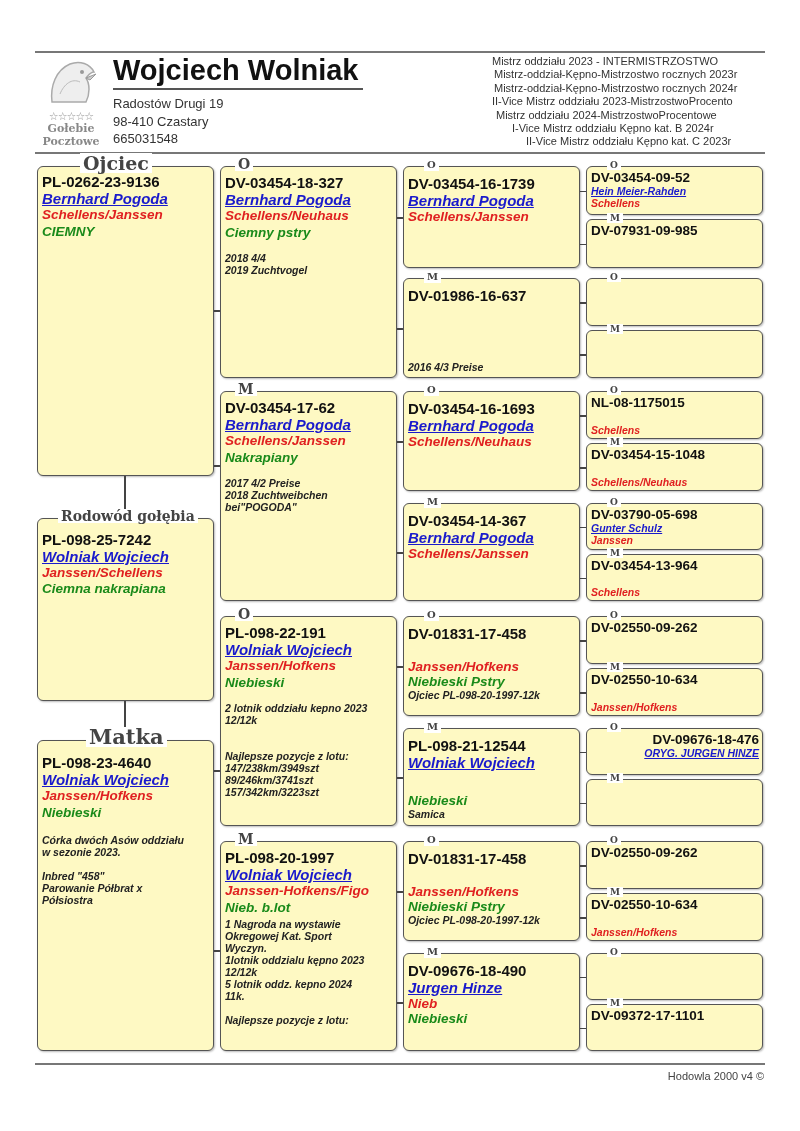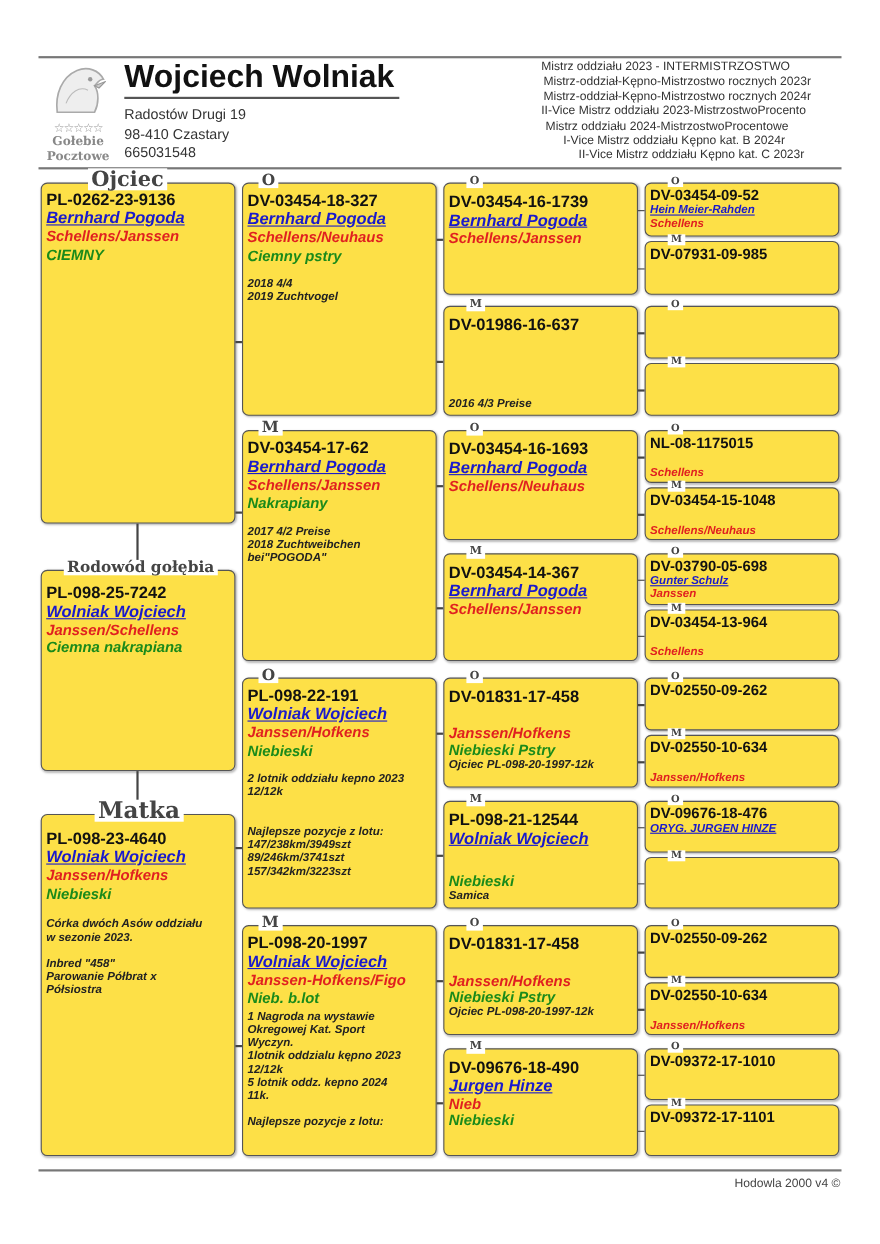--- a/index.html
+++ b/index.html
@@ -9,21 +9,21 @@
   .logo svg{position:absolute;left:8px;top:0;}
   .logo .stars{position:absolute;left:0;top:52px;width:66px;text-align:center;font-size:11px;color:#999;letter-spacing:-1px;}
   .logo .l1,.logo .l2{position:absolute;left:0;width:66px;text-align:center;font-family:"DejaVu Serif",serif;font-weight:bold;color:#888;font-size:11px;}
   .logo .l1{top:64px;}
   .logo .l2{top:77px;}
   .owner{position:absolute;left:113px;top:54px;font-size:29px;font-weight:bold;color:#111;}
   .owner-underline{position:absolute;left:113px;top:88px;width:250px;height:2px;background:#555;}
   .addr{position:absolute;left:113px;font-size:13px;color:#333;}
   .titles{position:absolute;left:470px;top:55px;width:300px;font-size:11px;line-height:13.4px;color:#333;}
   .titles div{white-space:nowrap;}
-  .box{position:absolute;border:1.5px solid #555;border-radius:6px;background:#fde047;box-shadow:1px 1px 2px #bbb;box-sizing:border-box;}
+  .box{position:absolute;border:1.5px solid #555;border-radius:6px;background:#fef9c3;box-shadow:1px 1px 2px #bbb;box-sizing:border-box;}
   .box .legend{position:absolute;top:-9px;background:#fff;padding:0 3px;font-family:"DejaVu Serif",serif;font-weight:bold;color:#444;line-height:14px;}
   .big .legend{font-size:19px;top:-14px;line-height:20px;}
   .mid .legend{font-size:14px;top:-10px;}
   .small .legend{font-size:9px;top:-7px;line-height:10px;}
   .ring{font-size:15px;font-weight:bold;color:#111;white-space:nowrap;}
   .owner-link{color:#1a1acc;font-weight:bold;font-style:italic;text-decoration:underline;font-size:15px;white-space:nowrap;}
   .strain{color:#e02020;font-weight:bold;font-style:italic;font-size:13.5px;white-space:nowrap;}
   .color{color:#1a8a1a;font-weight:bold;font-style:italic;font-size:13.5px;white-space:nowrap;}
   .notes{font-style:italic;font-weight:bold;font-size:10.5px;color:#222;line-height:12px;white-space:pre-line;}
   .content{position:absolute;left:4px;right:3px;top:7px;}
@@ -343,21 +343,21 @@
       <span class="legend" style="left: 20px;">M</span>
       <div class="content" style="top: 3px; bottom: 4px;">
         <div class="ring">DV-02550-10-634</div>
         <div class="owner-link"></div>
         <div class="strain" style="position: absolute; bottom: -2px;">Janssen/Hofkens</div>
       </div>
     </div>
     <div class="conn" style="left: 580px; top: 692px; width: 6px; height: 1.5px;"></div>
     <div class="box small" style="left: 586px; top: 728px; width: 177px; height: 47px;">
       <span class="legend" style="left: 20px;">O</span>
-      <div class="content" style="top: 3px; bottom: 4px;">
+      <div class="content" style="top: 3px; bottom: 4px; text-align: right;">
         <div class="ring">DV-09676-18-476</div>
         <div class="owner-link">ORYG. JURGEN HINZE</div>
         <div class="strain" style=""></div>
       </div>
     </div>
     <div class="conn" style="left: 580px; top: 751.5px; width: 6px; height: 1.5px;"></div>
     <div class="box small" style="left: 586px; top: 779px; width: 177px; height: 47px;">
       <span class="legend" style="left: 20px;">M</span>
     </div>
     <div class="conn" style="left: 580px; top: 802.5px; width: 6px; height: 1.5px;"></div>
@@ -374,25 +374,20 @@
       <span class="legend" style="left: 20px;">M</span>
       <div class="content" style="top: 3px; bottom: 4px;">
         <div class="ring">DV-02550-10-634</div>
         <div class="owner-link"></div>
         <div class="strain" style="position: absolute; bottom: -2px;">Janssen/Hofkens</div>
       </div>
     </div>
     <div class="conn" style="left: 580px; top: 917px; width: 6px; height: 1.5px;"></div>
     <div class="box small" style="left: 586px; top: 953px; width: 177px; height: 47px;">
       <span class="legend" style="left: 20px;">O</span>
-      <div class="content" style="top: 3px; bottom: 4px;">
-        <div class="ring">DV-09372-17-1010</div>
-        <div class="owner-link"></div>
-        <div class="strain" style="position: absolute; bottom: -2px;"></div>
-      </div>
     </div>
     <div class="conn" style="left: 580px; top: 976.5px; width: 6px; height: 1.5px;"></div>
     <div class="box small" style="left: 586px; top: 1004px; width: 177px; height: 47px;">
       <span class="legend" style="left: 20px;">M</span>
       <div class="content" style="top: 3px; bottom: 4px;">
         <div class="ring">DV-09372-17-1101</div>
         <div class="owner-link"></div>
         <div class="strain" style="position: absolute; bottom: -2px;"></div>
       </div>
     </div>

